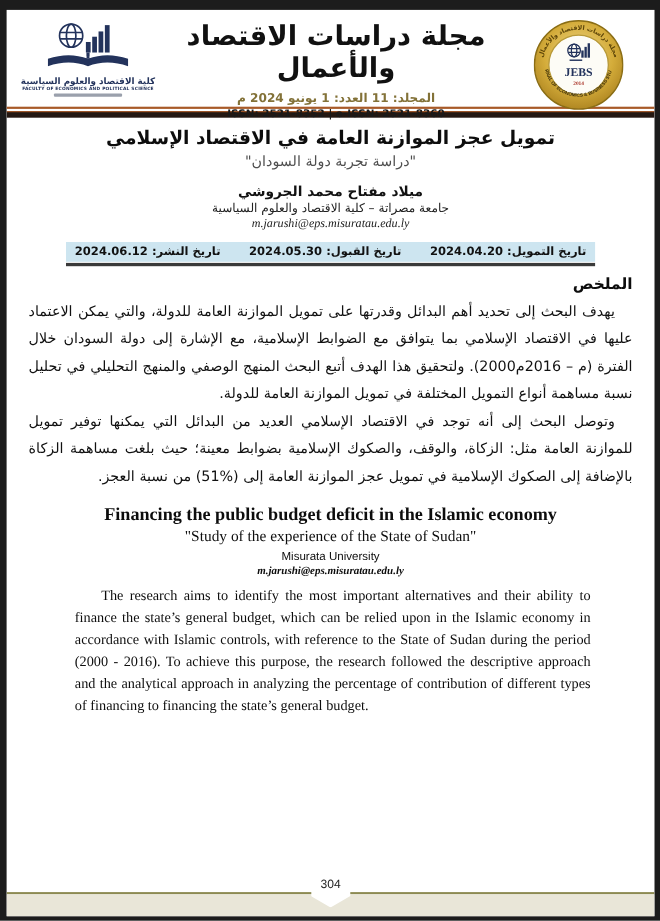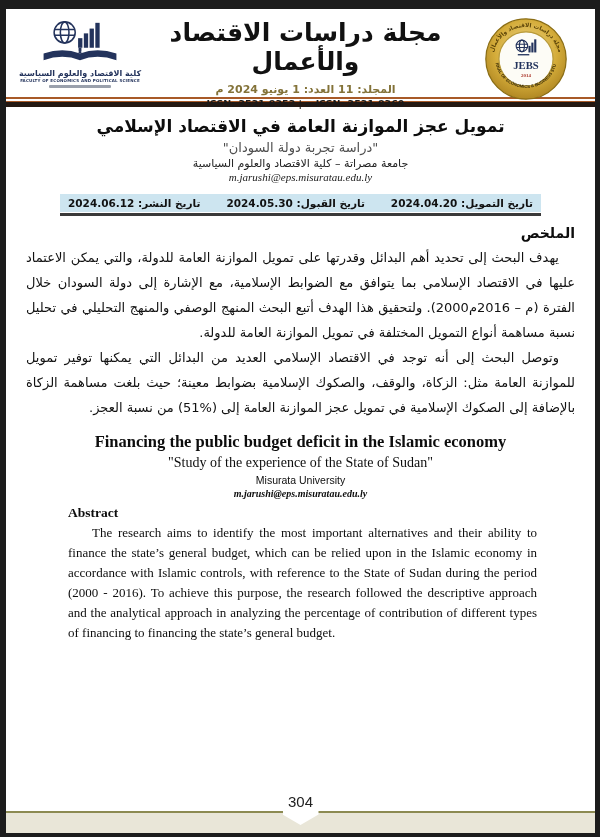--- a/index.html
+++ b/index.html
@@ -68,21 +68,21 @@
   .subtitle-en{text-align:center;font-size:14px;margin-top:3px;}
   .author-en{text-align:center;font-family:"Liberation Sans",sans-serif;font-size:11px;font-weight:bold;margin-top:6px;}
   .affil-en{text-align:center;font-family:"Liberation Sans",sans-serif;font-size:10.5px;margin-top:3px;}
   .email-en{text-align:center;font-family:"Liberation Serif",serif;font-style:italic;font-weight:bold;font-size:10px;margin-top:2px;}
   .abstract-en{margin:6px 58px 0 62px;}
   .abstract-en h2{font-size:13.5px;font-weight:bold;margin:0 0 2px 0;}
   .abstract-en p{margin:0;font-size:13px;line-height:20px;text-align:justify;text-indent:24px;}
 
   
   .footer{position:absolute;left:0;right:0;bottom:0;height:42px;}
-  .page-num{position:absolute;left:0;right:0;bottom:23px;text-align:center;font-size:15px;color:#222;font-family:"Liberation Sans",sans-serif;}
+  .page-num{position:absolute;left:0;right:0;bottom:23px;text-align:center;font-size:11px;color:#222;font-family:"Liberation Sans",sans-serif;}
   .footer-line{position:absolute;left:0;right:0;bottom:20px;height:2px;background:#8c8a52;}
   .footer-band{position:absolute;left:0;right:0;bottom:0;height:20px;background:#e9e6d8;}
   .footer-notch{
     position:absolute;left:50%;bottom:8px;transform:translateX(-50%);
     width:36px;height:15px;background:#ffffff;
     clip-path:polygon(0 0,100% 0,100% 30%,50% 100%,0 30%);
   }
 </style>
 </head>
 <body>
@@ -153,20 +153,21 @@
         <text x="50" y="72" text-anchor="middle" font-size="6" font-weight="bold" fill="#a93226" font-family="Liberation Serif, serif">2014</text>
       </svg>
     </div>
   </div>
 
   <div class="rule-thin"></div>
   <div class="rule-thick"></div>
 
   <div class="title-ar">تمويل عجز الموازنة العامة في الاقتصاد الإسلامي</div>
   <div class="subtitle-ar">"دراسة تجربة دولة السودان"</div>
+  <div class="author-ar">ميلاد مفتاح محمد الجروشي</div>
   <div class="affil-ar">جامعة مصراتة – كلية الاقتصاد والعلوم السياسية</div>
   <div class="email">m.jarushi@eps.misuratau.edu.ly</div>
 
   <div class="dates-wrap">
     <div class="dates-bar">
       <div class="date-cell">
         <span>تاريخ التمويل:</span>
         <span>2024.04.20</span>
       </div>
       <div class="date-cell">
@@ -186,21 +187,20 @@
     <p>يهدف البحث إلى تحديد أهم البدائل وقدرتها على تمويل الموازنة العامة للدولة، والتي يمكن الاعتماد عليها في الاقتصاد الإسلامي بما يتوافق مع الضوابط الإسلامية، مع الإشارة إلى دولة السودان خلال الفترة ‪(2000م – 2016م)‬. ولتحقيق هذا الهدف أتبع البحث المنهج الوصفي والمنهج التحليلي في تحليل نسبة مساهمة أنواع التمويل المختلفة في تمويل الموازنة العامة للدولة.</p>
     <p>وتوصل البحث إلى أنه توجد في الاقتصاد الإسلامي العديد من البدائل التي يمكنها توفير تمويل للموازنة العامة مثل: الزكاة، والوقف، والصكوك الإسلامية بضوابط معينة؛ حيث بلغت مساهمة الزكاة بالإضافة إلى الصكوك الإسلامية في تمويل عجز الموازنة العامة إلى (%51) من نسبة العجز.</p>
   </div>
 
   <div class="en-section">
     <div class="title-en">Financing the public budget deficit in the Islamic economy</div>
     <div class="subtitle-en">"Study of the experience of the State of Sudan"</div>
     <div class="affil-en">Misurata University</div>
     <div class="email-en">m.jarushi@eps.misuratau.edu.ly</div>
     <div class="abstract-en">
-      <h2>Abstract</h2>
       <p>The research aims to identify the most important alternatives and their ability to finance the state’s general budget, which can be relied upon in the Islamic economy in accordance with Islamic controls, with reference to the State of Sudan during the period (2000 - 2016). To achieve this purpose, the research followed the descriptive approach and the analytical approach in analyzing the percentage of contribution of different types of financing to financing the state’s general budget.</p>
     </div>
   </div>
 
   <div class="footer">
     <div class="page-num">304</div>
     <div class="footer-line"></div>
     <div class="footer-band"></div>
     <div class="footer-notch"></div>
   </div>

